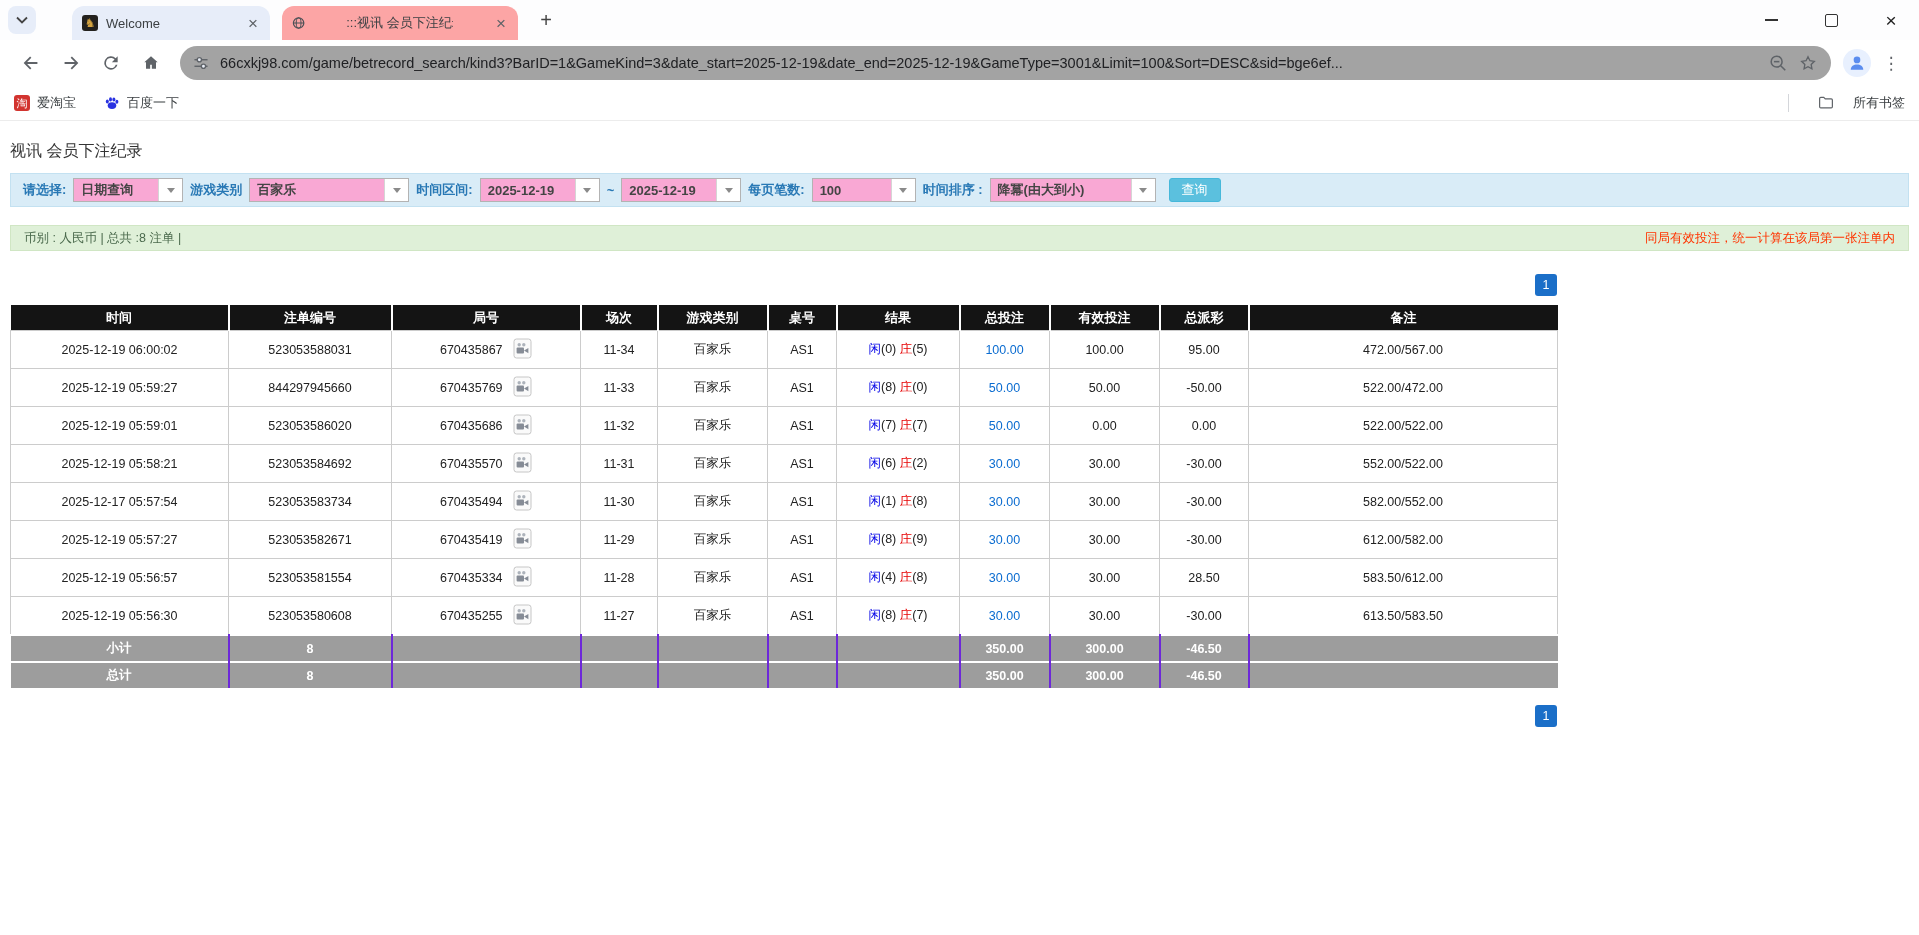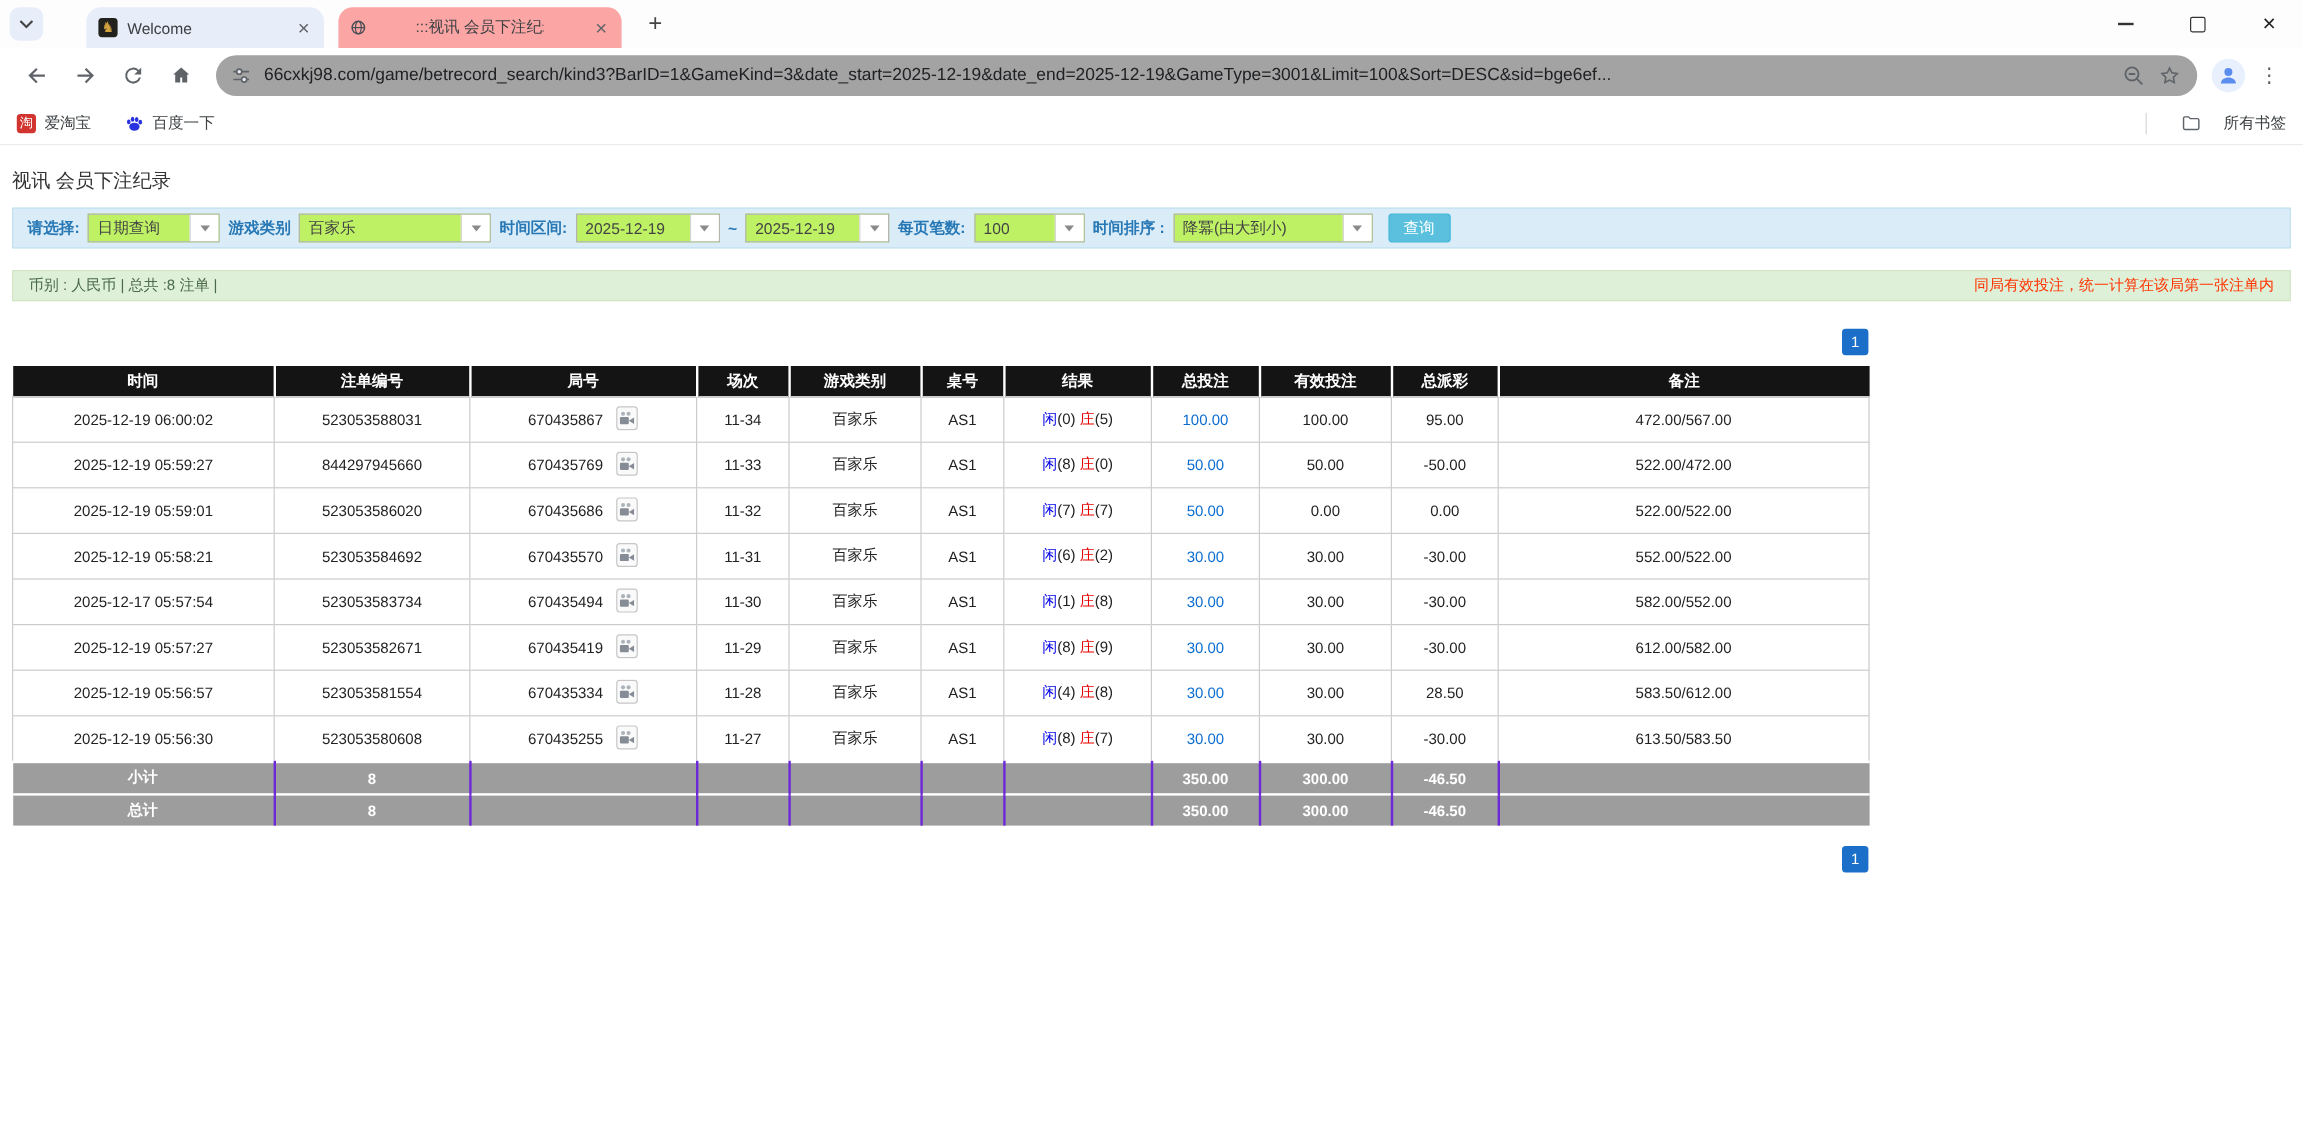--- a/index.html
+++ b/index.html
@@ -29,25 +29,25 @@
   .bookmarks{height:34px;background:#fff;display:flex;align-items:center;padding:0 14px;border-bottom:1px solid #ececec;}
   .bm-item{display:flex;align-items:center;gap:7px;font-size:13px;color:#3c4043;margin-right:28px;cursor:pointer;}
   .bm-red{width:16px;height:16px;border-radius:3px;background:#d2342f;color:#fff;font-size:11px;line-height:16px;text-align:center;}
   .bm-right{margin-left:auto;display:flex;align-items:center;gap:18px;cursor:pointer;font-size:13px;color:#3c4043;}
   .bm-divider{width:1px;height:18px;background:#d4d6da;margin-right:10px;}
   
   .content{padding:0 10px;}
   .page-title{font-size:16px;font-weight:400;color:#333;margin:20px 0 11px 0;}
   .filter-bar{background:#d9ecf7;border:1px solid #c3e1f1;height:34px;display:flex;align-items:center;padding:0 12px;gap:7px;box-sizing:border-box;}
   .flabel{font-size:13px;font-weight:bold;color:#2878b5;white-space:nowrap;}
-  .combo{display:flex;align-items:stretch;background:#bef264;border:1px solid #b3b3b3;height:24px;box-sizing:border-box;cursor:pointer;}
+  .combo{display:flex;align-items:stretch;background:#f9a8d4;border:1px solid #b3b3b3;height:24px;box-sizing:border-box;cursor:pointer;font-weight:bold;}
   .combo .txt{display:flex;align-items:center;padding:0 7px;font-size:13px;color:#444;flex:1;white-space:nowrap;}
   .combo .arrow-btn{width:23px;border-left:1px solid #d5d5d5;display:flex;align-items:center;justify-content:center;background:#fff;}
   .tri-down{width:0;height:0;border-left:4px solid transparent;border-right:4px solid transparent;border-top:5px solid #8a8a8a;}
-  .w-select{width:110px}.w-game{width:160px}.w-date{width:120px}.w-pp{width:92px}.w-sort{width:166px}
+  .w-select{width:110px}.w-game{width:160px}.w-date{width:120px}.w-pp{width:104px}.w-sort{width:166px}
   .btn-query{background:#5bc0de;color:#fff;border:1px solid #46b8da;border-radius:3px;font-size:13px;height:24px;padding:0 12px;margin-left:6px;cursor:pointer;}
   .green-bar{background:#dff0d8;border:1px solid #d0e6c4;height:26px;margin-top:18px;display:flex;align-items:center;justify-content:space-between;padding:0 13px;box-sizing:border-box;}
   .green-left{font-size:12.5px;color:#4b6a4d;}
   .green-right{font-size:12.5px;color:#ff3300;}
   .pager-row{width:1547px;display:flex;justify-content:flex-end;}
   .pager-top{margin-top:23px;margin-bottom:9px;}
   .pager-bottom{margin-top:17px;}
   .page-btn{min-width:22px;height:22px;background:#1b6fc8;color:#fff;font-size:12.5px;display:flex;align-items:center;justify-content:center;border-radius:3px;cursor:pointer;}
   
   table.bet{border-collapse:collapse;table-layout:fixed;width:1547px;background:#fff;}

